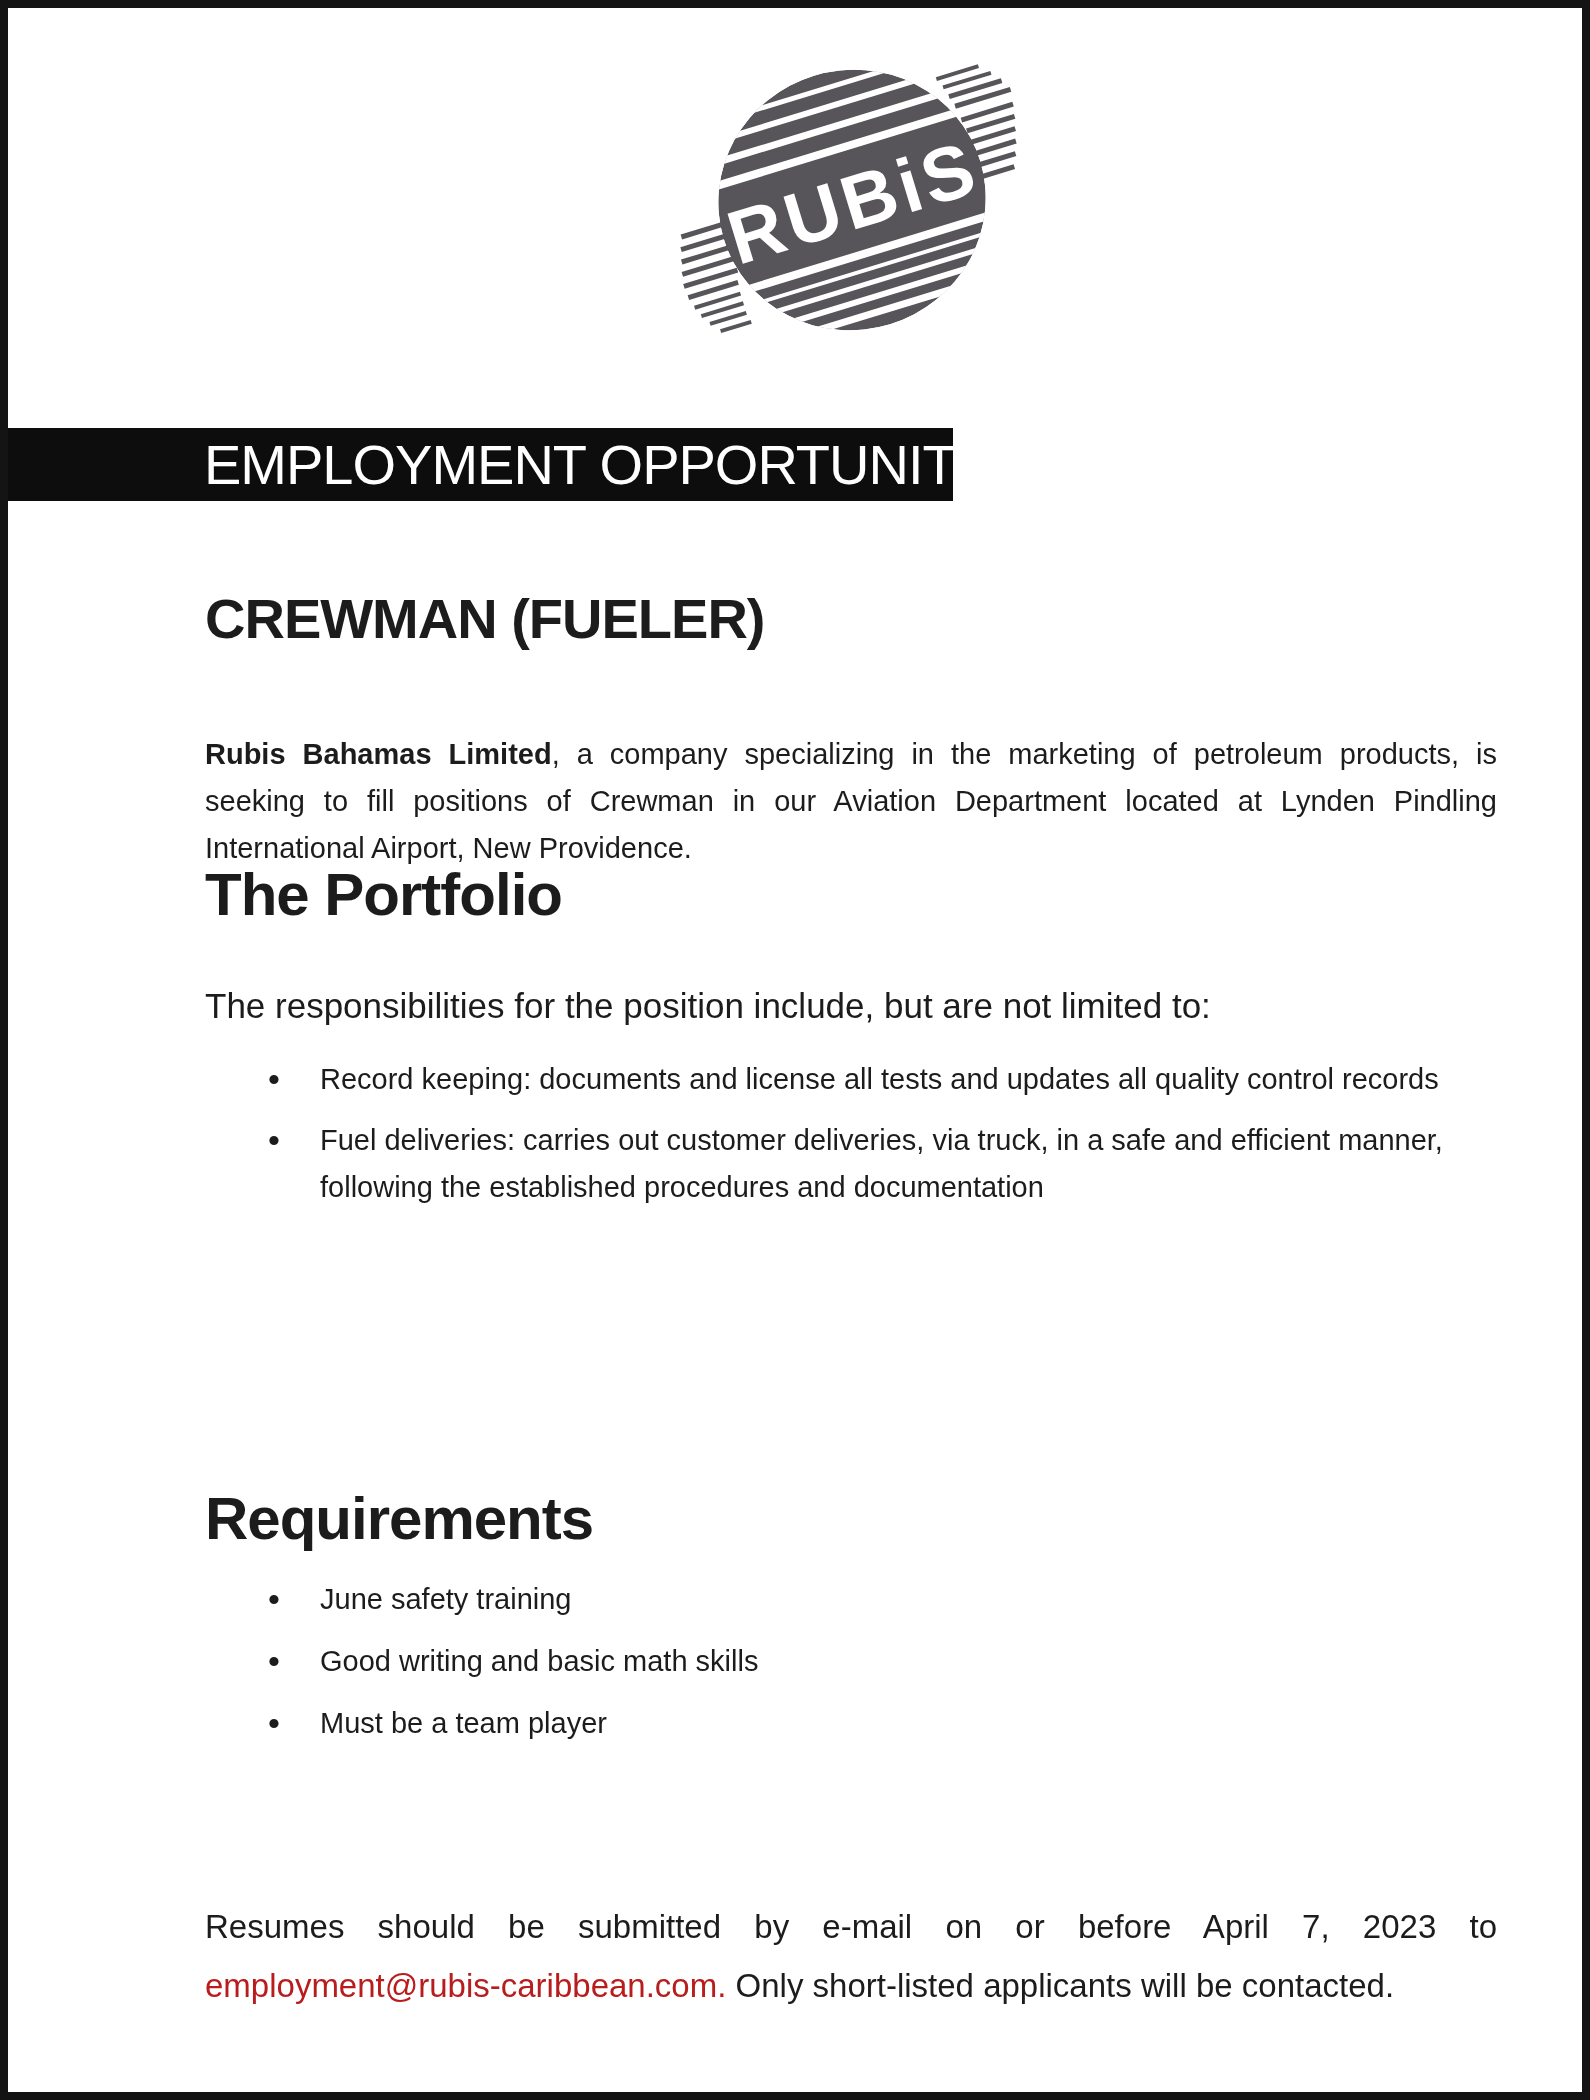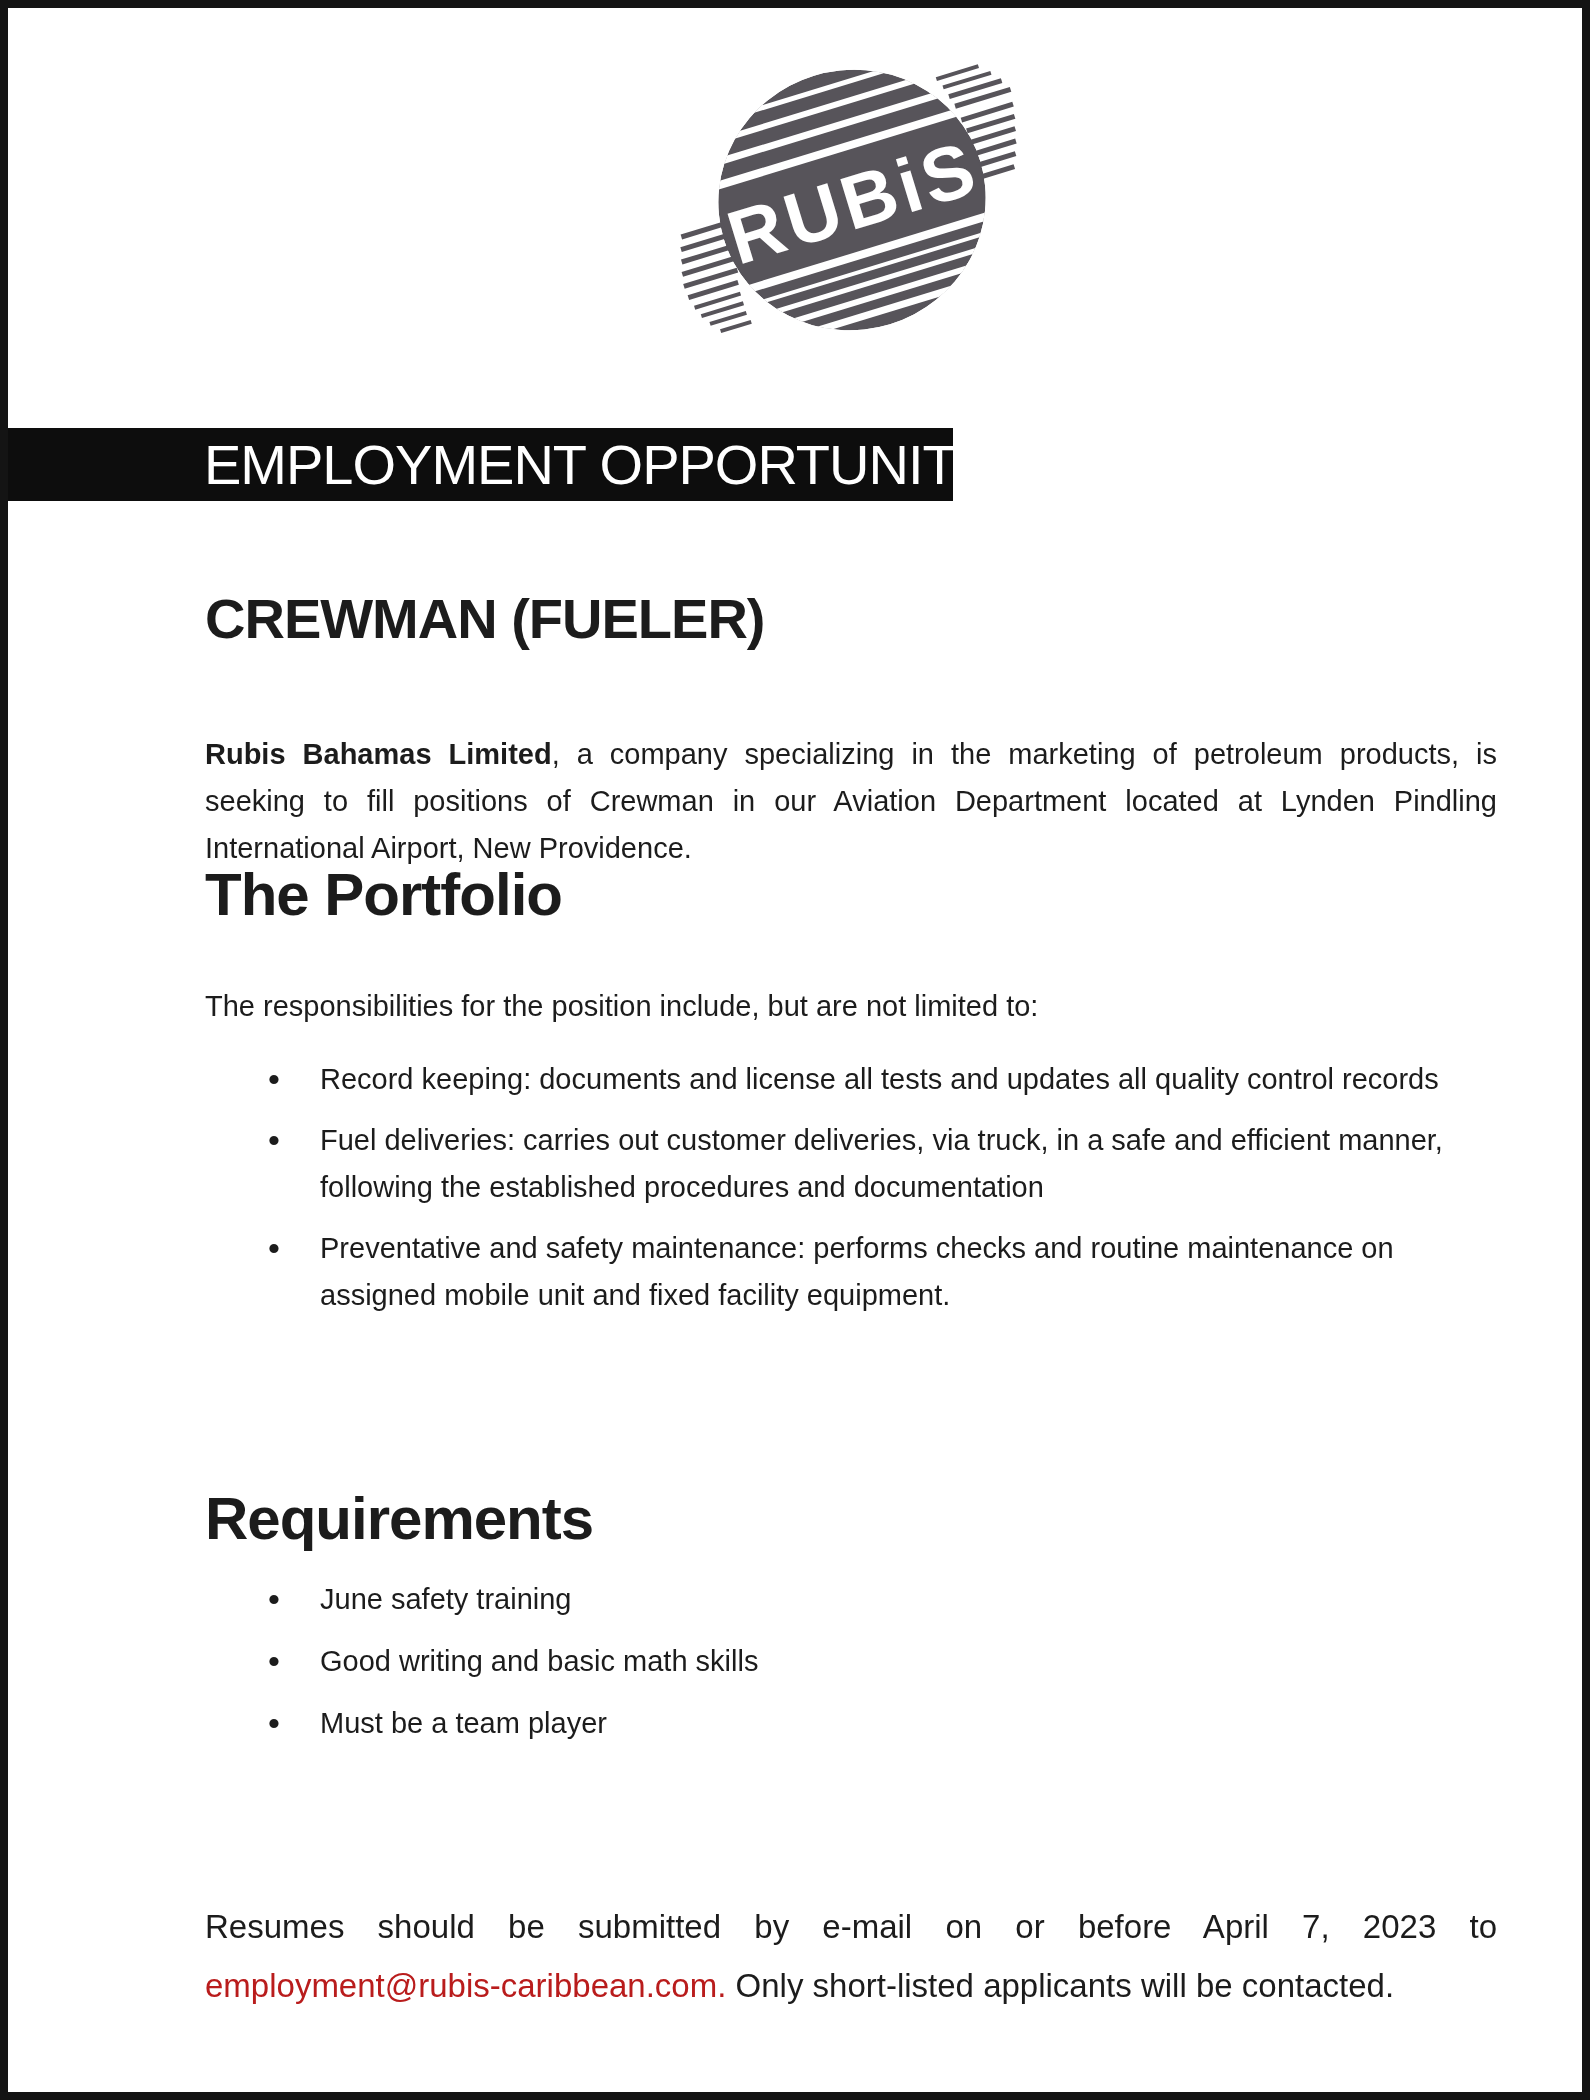--- a/index.html
+++ b/index.html
@@ -61,21 +61,21 @@
     font-size: 60px;
     font-weight: bold;
     letter-spacing: -1px;
   }
   .portfolio-heading { left: 197px; top: 852px; }
   .requirements-heading { left: 197px; top: 1476px; }
 
   .portfolio-lead {
     left: 197px; top: 976px;
     width: 1292px;
-    font-size: 29px;
+    font-size: 35px;
     line-height: 44px;
   }
 
   
   ul.doc-list {
     margin: 0; padding: 0;
     list-style: none;
     width: 1260px;
   }
   ul.doc-list li {
@@ -179,21 +179,20 @@
 
   <p class="abs intro"><span class="bold-lead">Rubis Bahamas Limited</span><span>, a company specializing in the marketing of petroleum products, is seeking to fill positions of Crewman in our Aviation Department located at Lynden Pindling International Airport, New Providence.</span></p>
 
   <div class="abs section-heading portfolio-heading">The Portfolio</div>
 
   <div class="abs portfolio-lead">The responsibilities for the position include, but are not limited to:</div>
 
   <ul class="abs doc-list portfolio-list">
     <li>Record keeping: documents and license all tests and updates all quality control records</li>
     <li>Fuel deliveries: carries out customer deliveries, via truck, in a safe and efficient manner, following the established procedures and documentation</li>
-    <li>Preventative and safety maintenance: performs checks and routine maintenance on assigned mobile unit and fixed facility equipment.</li>
   </ul>
 
   <div class="abs section-heading requirements-heading">Requirements</div>
 
   <ul class="abs doc-list requirements-list">
     <li>June safety training</li>
     <li>Good writing and basic math skills</li>
     <li>Must be a team player</li>
   </ul>
 

